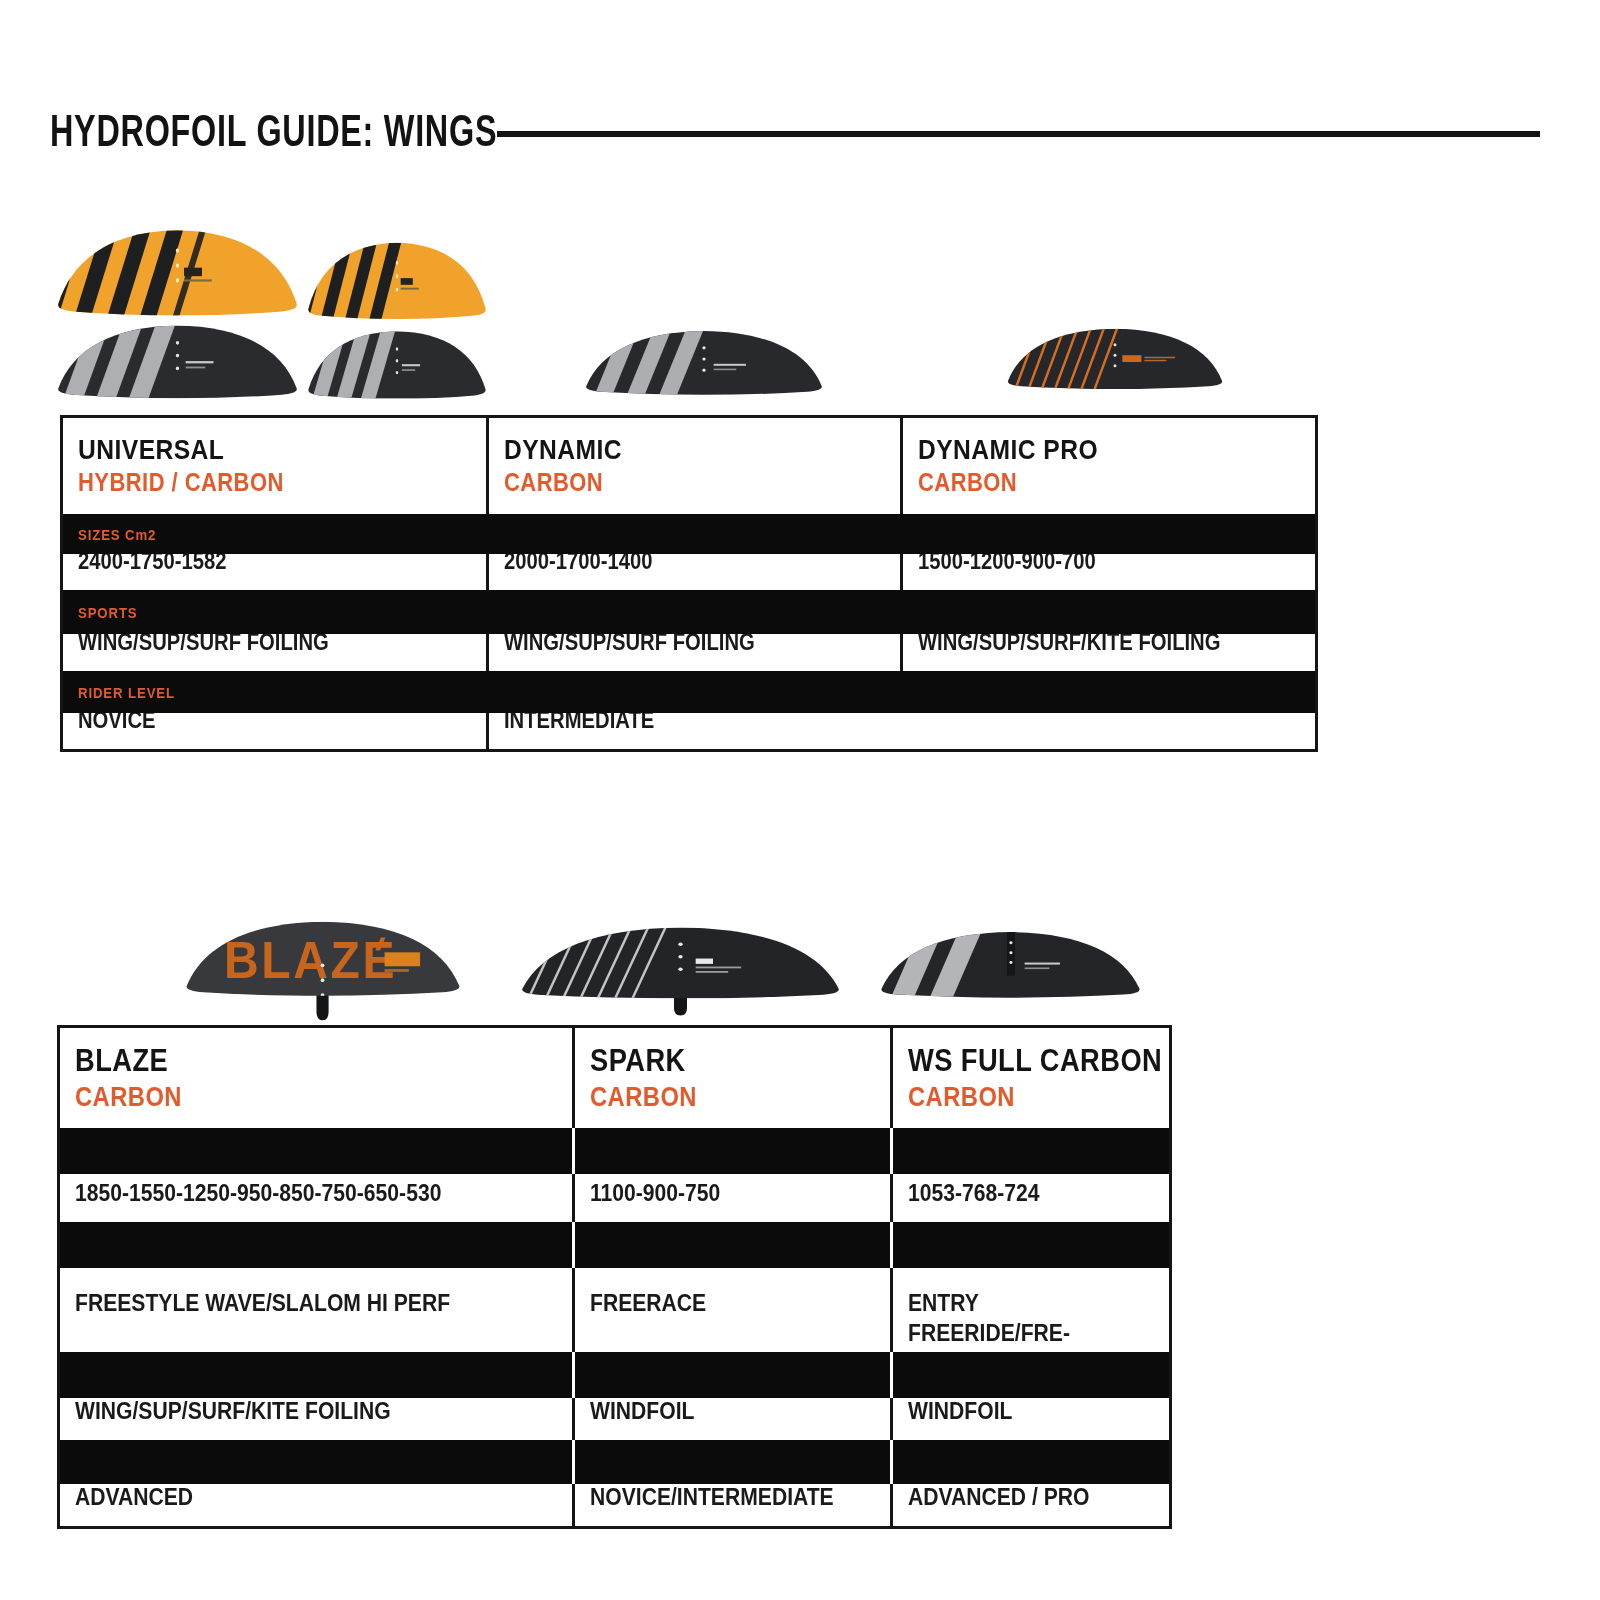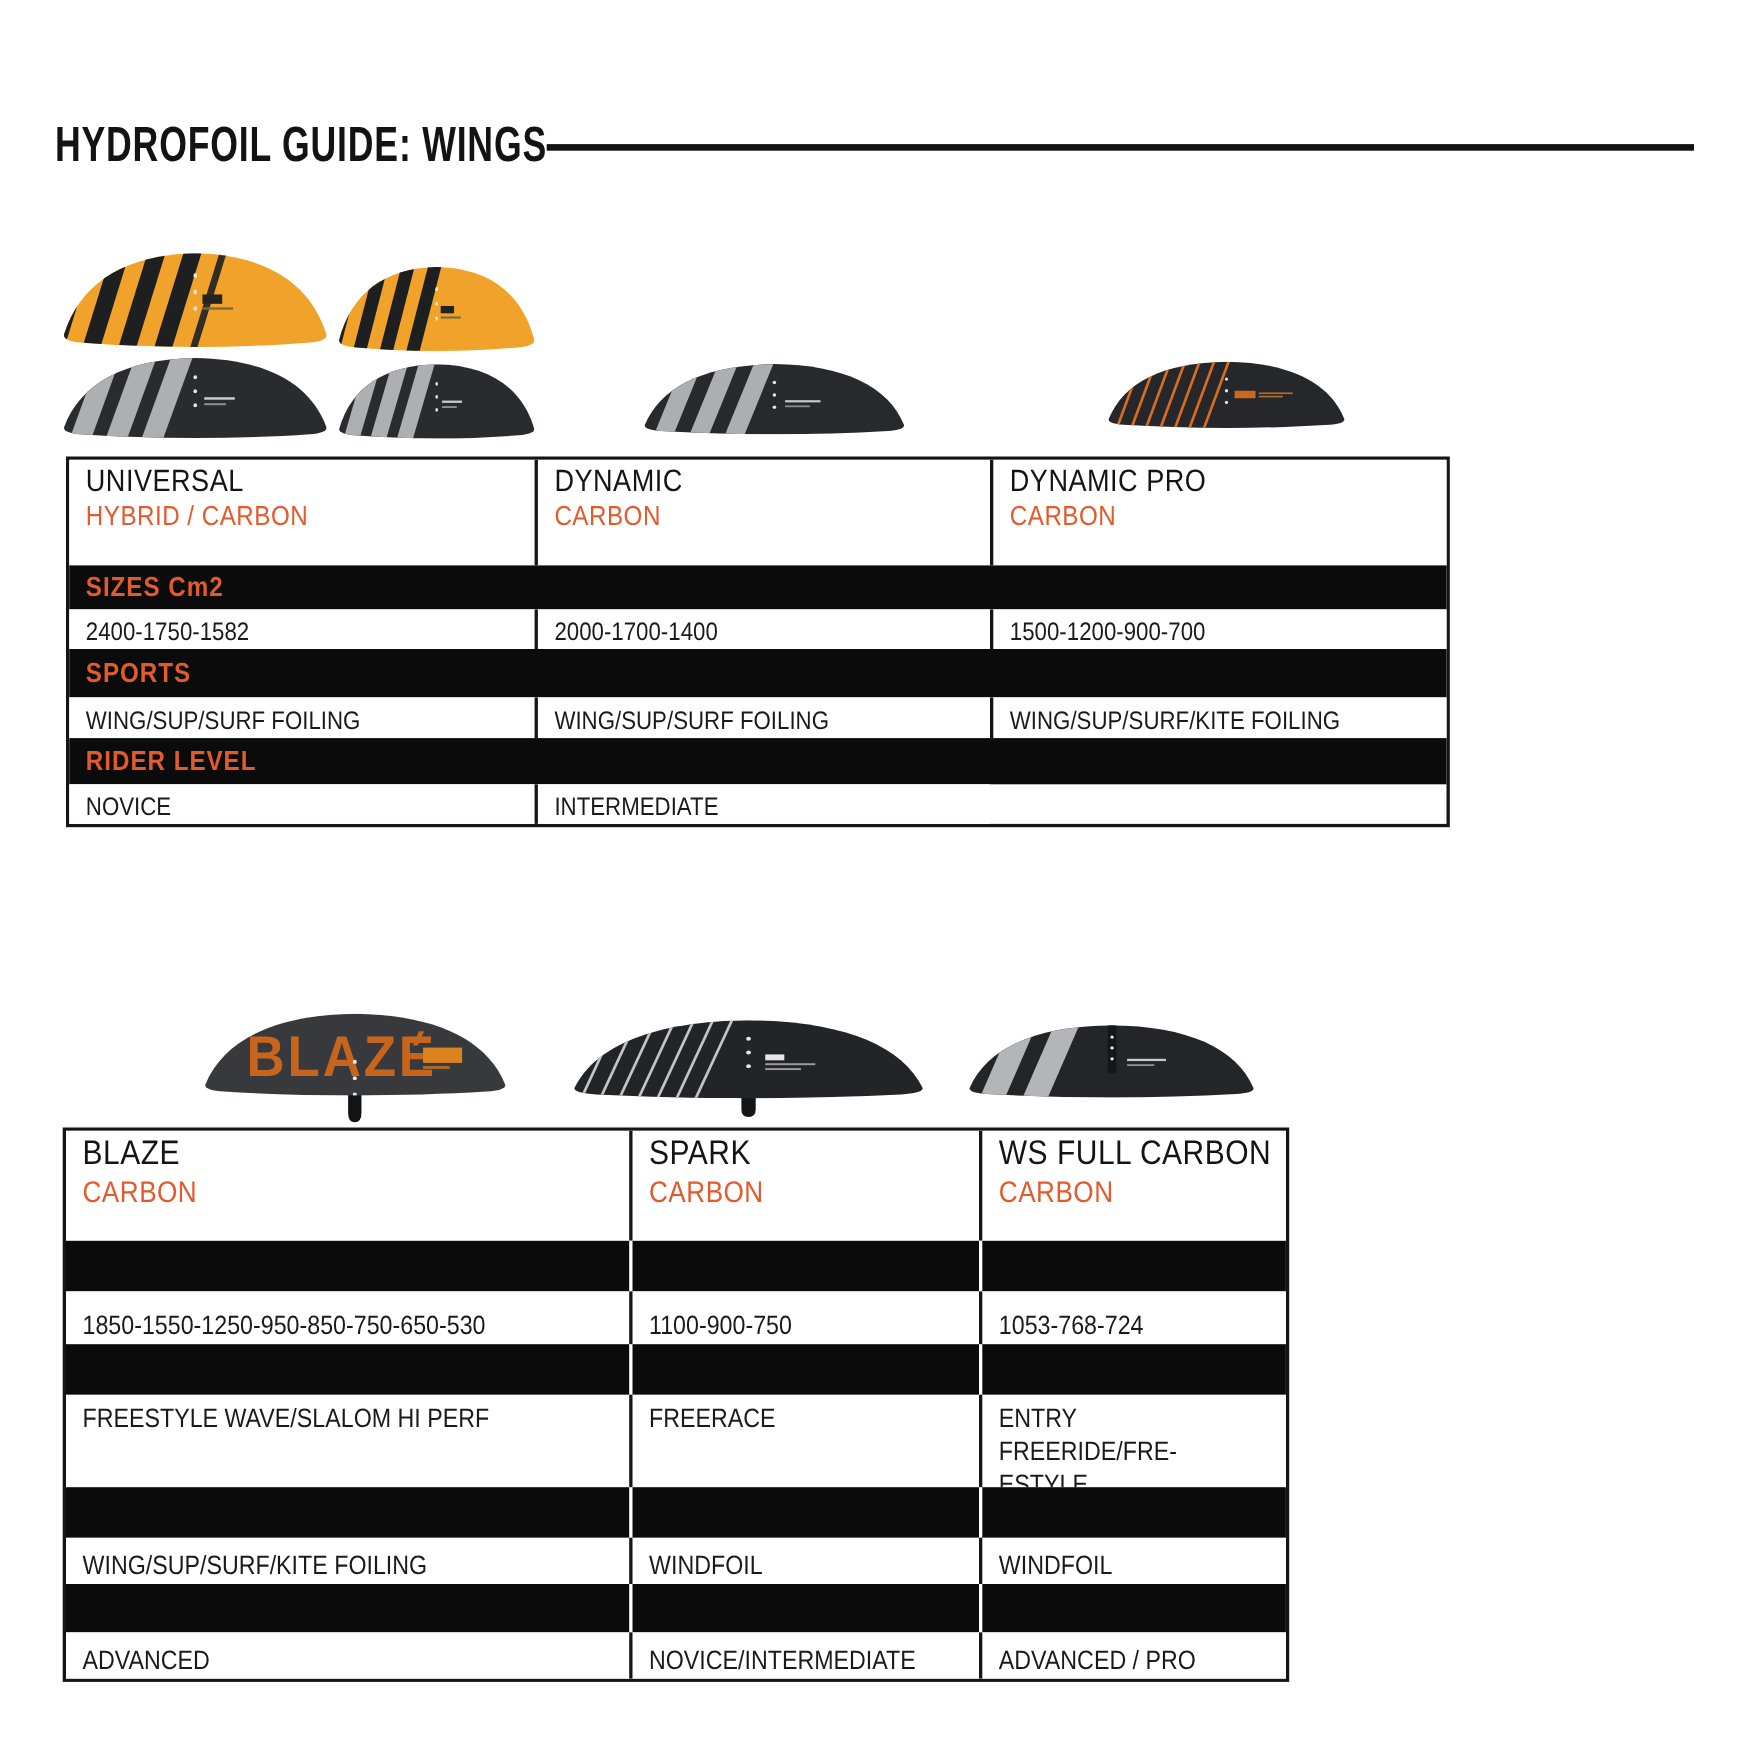--- a/index.html
+++ b/index.html
@@ -17,33 +17,33 @@
 
   
   .wing { position:absolute; }
 
   
   .foil-table { position:absolute; border:3px solid #151515; background:#fff; display:flex; flex-direction:column; }
   .t-row { display:grid; width:100%; }
   .t1 .t-row { grid-template-columns:423px 414px 1fr; }
   .t2 .t-row { grid-template-columns:512px 318px 1fr; }
 
-  .cell { background:#fff; padding:1px 15px; font-weight:normal; display:flex; flex-direction:column; justify-content:flex-start; overflow:hidden; }
+  .cell { background:#fff; padding:14px 15px; font-weight:bold; display:flex; flex-direction:column; justify-content:flex-start; overflow:hidden; }
   .t-row .cell + .cell { border-left:3px solid #151515; }
   .v-center { justify-content:flex-end; }
 
   .hdr-name { font-size:28px; letter-spacing:.5px; line-height:1.25; color:#141414; }
   .hdr-con  { font-size:25px; letter-spacing:.5px; line-height:1.25; }
   .t2 .hdr-name { font-size:31px; }
   .t2 .hdr-con  { font-size:27px; }
   .cond { display:inline-block; transform:scaleX(0.88); transform-origin:0 50%; white-space:nowrap; }
   .condw { display:inline-block; transform:scaleX(0.88); transform-origin:0 0; } 
 
   .bar { background:#0b0b0b; display:flex; align-items:center; padding-left:15px; }
-  .bar-label { font-weight:bold; font-size:25px; letter-spacing:1px; }
+  .bar-label { font-weight:bold; font-size:15px; letter-spacing:1px; }
   .bar-grid { background:#ffffff; display:grid; }
   .t2 .bar-grid { grid-template-columns:512px 318px 1fr; }
   .bar-grid .bar-seg { background:#0b0b0b; }
   .bar-grid .bar-seg + .bar-seg { border-left:3px solid #ffffff; }
 
   .val { font-size:23px; color:#1a1a1a; line-height:1.25; }
   .t2 .val { font-size:24px; }
   .val-sm { font-size:20px; }
 </style>
 </head>

